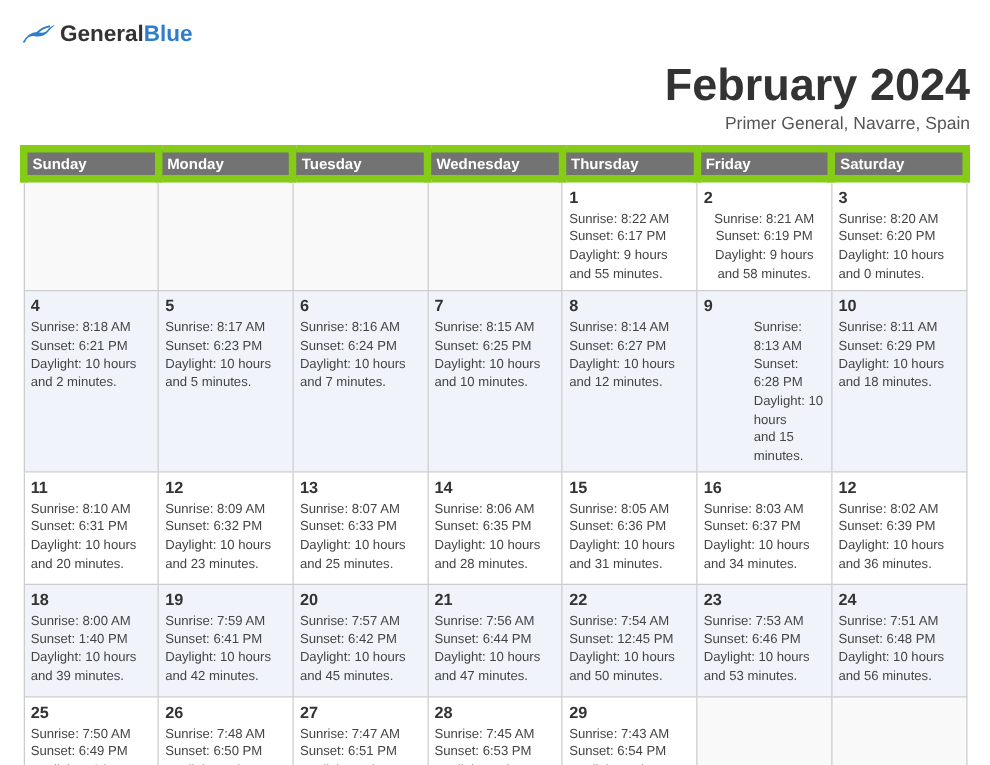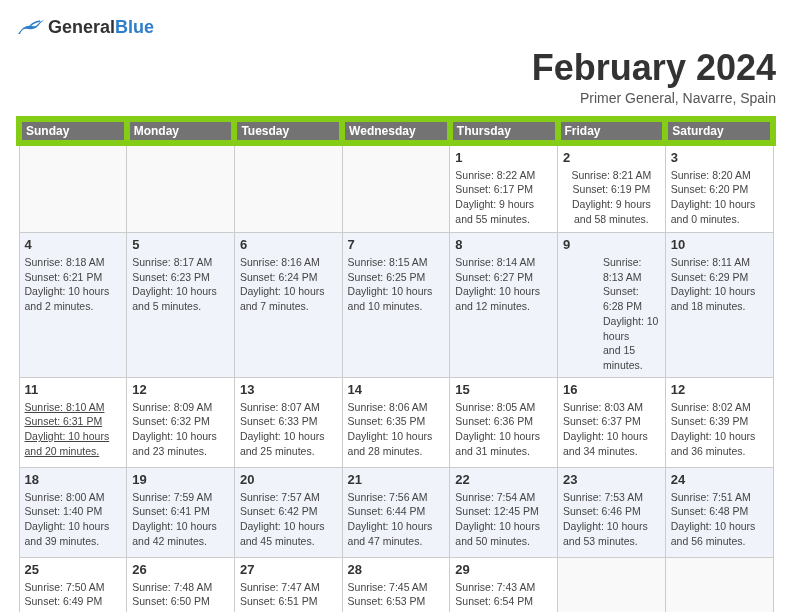--- a/index.html
+++ b/index.html
@@ -194,21 +194,21 @@
           <div class="day-number">10</div>
           <div class="day-info" style="white-space: pre-line;">Sunrise: 8:11 AM
 Sunset: 6:29 PM
 Daylight: 10 hours
 and 18 minutes.</div>
         </td>
       </tr>
       <tr>
         <td>
           <div class="day-number">11</div>
-          <div class="day-info" style="white-space: pre-line; text-decoration: underline;">Sunrise: 8:10 AM
+          <div class="day-info" style="white-space: pre-line;">Sunrise: 8:10 AM
 Sunset: 6:31 PM
 Daylight: 10 hours
 and 20 minutes.</div>
         </td>
         <td>
           <div class="day-number">12</div>
           <div class="day-info" style="white-space: pre-line;">Sunrise: 8:09 AM
 Sunset: 6:32 PM
 Daylight: 10 hours
 and 23 minutes.</div>

